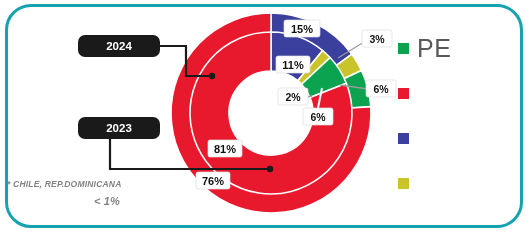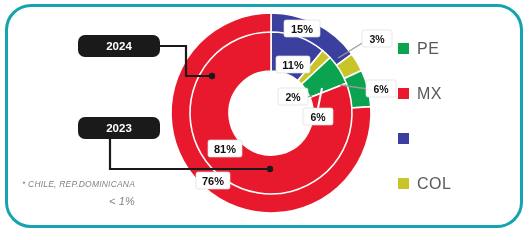--- a/index.html
+++ b/index.html
@@ -45,34 +45,34 @@
     align-items: center;
     height: 45px;
     gap: 8px;
   }
   .legend-swatch {
     width: 11px;
     height: 11px;
     flex: 0 0 auto;
   }
   .legend-label {
-    font-size: 16px;
+    font-size: 25px;
     color: #58595b;
     letter-spacing: 0.5px;
     line-height: 1;
     font-family: "Liberation Sans", sans-serif;
   }
   .footnote {
     position: absolute;
-    left: 22px;
+    left: 7px;
     top: 180px;
     width: 170px;
     color: #808285;
     font-style: italic;
-    font-weight: normal;
+    font-weight: bold;
     font-size: 8.5px;
     letter-spacing: 0.2px;
     line-height: 1.1;
   }
   .footnote .fn-line2 {
     display: block;
     text-align: center;
     font-size: 11px;
     margin-top: 6px;
     padding-left: 30px;
@@ -161,28 +161,26 @@
     </g>
   </svg>
 
   <div class="legend">
     <div class="legend-item">
       <span class="legend-swatch" style="background: rgb(11, 163, 80);"></span>
       <span class="legend-label">PE</span>
     </div>
     <div class="legend-item">
       <span class="legend-swatch" style="background: rgb(232, 25, 44);"></span>
-      <span class="legend-label">MX</span>
     </div>
     <div class="legend-item">
       <span class="legend-swatch" style="background: rgb(59, 63, 158);"></span>
     </div>
     <div class="legend-item">
       <span class="legend-swatch" style="background: rgb(201, 196, 41);"></span>
-      <span class="legend-label">COL</span>
     </div>
   </div>
 
   <div class="footnote">
     <span>* CHILE, REP.DOMINICANA</span>
     <span class="fn-line2">&lt; 1%</span>
   </div>
 </div>
 
 </body></html>

